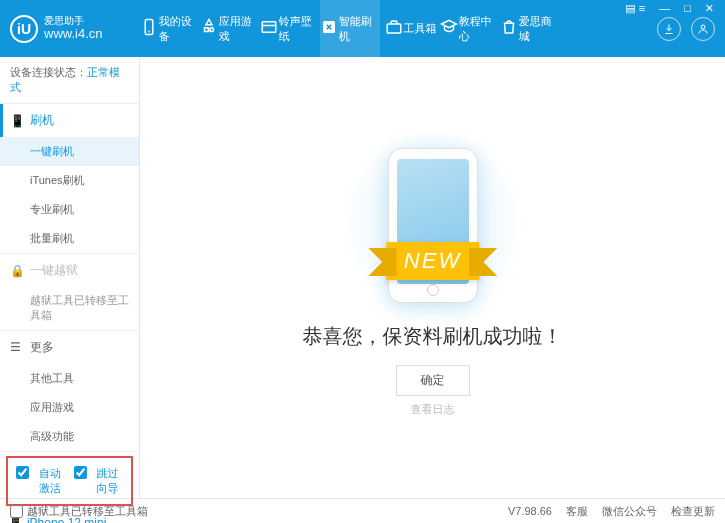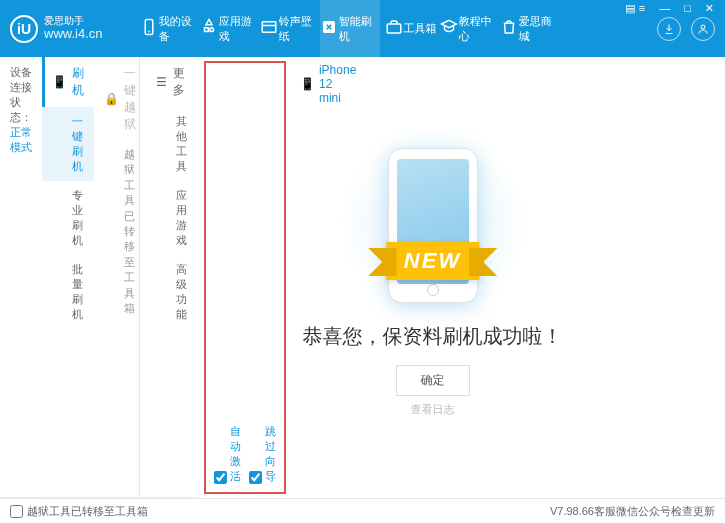--- a/index.html
+++ b/index.html
@@ -11,52 +11,52 @@
 .logo-url{font-size:13px;opacity:0.9}
 .nav{display:flex;flex:1}
 .nav-item{width:60px;height:57px;display:flex;flex-direction:row;align-items:center;justify-content:center;cursor:pointer;font-size:11px}
 .nav-item.active{background:rgba(255,255,255,0.15)}
 .nav-icon{width:20px;height:20px;margin-bottom:3px;display:flex;align-items:center;justify-content:center}
 .header-right{display:flex;align-items:center;gap:10px}
 .circ-btn{width:24px;height:24px;border:1.5px solid rgba(255,255,255,0.7);border-radius:50%;display:flex;align-items:center;justify-content:center;cursor:pointer;color:#fff}
 .win-controls{position:absolute;top:2px;right:8px;display:flex;gap:8px;color:#fff;font-size:11px}
 .win-btn{cursor:pointer;padding:0 3px}
 .body{display:flex;height:441px}
-.sidebar{width:140px;border-right:1px solid #e5e5e5;display:flex;flex-direction:row}
+.sidebar{width:140px;border-right:1px solid #e5e5e5;display:flex;flex-direction:column}
 .status-bar{padding:8px 10px;font-size:11px;color:#666;border-bottom:1px solid #eee}
 .status-mode{color:#1296db}
 .side-section{border-bottom:1px solid #f0f0f0}
 .side-header{padding:8px 10px;display:flex;align-items:center;color:#666;font-size:12px;cursor:pointer}
 .side-header.blue{color:#1296db;border-left:3px solid #1296db;padding-left:7px}
 .side-header .icon{margin-right:6px;width:14px;display:inline-block}
 .side-items{}
 .side-item{padding:7px 10px 7px 30px;font-size:11px;color:#666;cursor:pointer}
 .side-item.active{background:#e8f4fc;color:#1296db}
 .side-note{padding:6px 10px 6px 30px;font-size:11px;color:#999;line-height:1.4}
 .checkbox-row{padding:8px;display:flex;gap:8px;border:2px solid #d9534f;margin:4px 6px;font-size:11px;color:#1296db}
-.checkbox-row label{display:flex;align-items:flex-end;gap:3px;cursor:pointer}
+.checkbox-row label{display:flex;align-items:flex-start;gap:10px;cursor:pointer}
 .checkbox-row input{accent-color:#1296db}
 .device-area{padding:6px 8px;flex:1}
 .device-name{color:#1296db;font-size:12px;display:flex;align-items:center;gap:4px}
 .main{flex:1;display:flex;flex-direction:column;align-items:center;justify-content:center;position:relative}
 .illustration{position:relative;width:210px;height:170px;margin-bottom:15px}
 .phone{position:absolute;left:50%;top:10px;transform:translateX(-50%);width:90px;height:155px;background:#fff;border-radius:14px;box-shadow:0 4px 20px rgba(18,150,219,0.25);border:1px solid #e0e0e0}
 .phone::before{content:"";position:absolute;top:10px;left:8px;right:8px;bottom:18px;background:linear-gradient(160deg,#b8e0f5,#7fc5e8);border-radius:4px}
 .phone::after{content:"";position:absolute;bottom:6px;left:50%;transform:translateX(-50%);width:10px;height:10px;border:1px solid #ccc;border-radius:50%}
 .halo{position:absolute;left:50%;top:50%;transform:translate(-50%,-50%);width:190px;height:190px;border-radius:50%;background:radial-gradient(circle,rgba(18,150,219,0.12) 0%,rgba(18,150,219,0.04) 50%,transparent 70%)}
-.ribbon{position:absolute;bottom:28px;left:50%;transform:translateX(-50%);background:#ffc107;padding:6px 18px;font-weight:bold;font-style:italic;color:#fff;font-size:22px;letter-spacing:2px;box-shadow:0 2px 6px rgba(0,0,0,0.15)}
+.ribbon{position:absolute;bottom:28px;left:50%;transform:translateX(-50%);background:#ffc107;padding:6px 18px;font-weight:normal;font-style:italic;color:#fff;font-size:22px;letter-spacing:2px;box-shadow:0 2px 6px rgba(0,0,0,0.15)}
 .ribbon::before,.ribbon::after{content:"";position:absolute;top:6px;width:0;height:0;border:14px solid #e6ac00}
 .ribbon::before{left:-18px;border-left-color:transparent}
 .ribbon::after{right:-18px;border-right-color:transparent}
 .success-text{font-size:20px;color:#333;margin-bottom:15px}
 .ok-btn{border:1px solid #ddd;background:#fff;padding:6px 24px;font-size:12px;cursor:pointer;color:#555;margin-bottom:6px}
 .log-link{font-size:11px;color:#bbb;cursor:pointer}
 .footer{height:25px;border-top:1px solid #e5e5e5;display:flex;align-items:center;padding:0 10px;font-size:11px;color:#666}
 .footer-left{display:flex;align-items:center;gap:5px}
-.footer-right{margin-left:auto;display:flex;gap:0;align-items:center}
+.footer-right{margin-left:auto;display:flex;gap:14px;align-items:center}
 .footer-item{cursor:pointer}
 svg{display:block}
 </style>
 </head>
 <body>
 
 <div class="win-controls">
   <span class="win-btn">▤ ≡</span>
   <span class="win-btn">—</span>
   <span class="win-btn">□</span>
@@ -155,20 +155,21 @@
     <div class="status-bar">
       <span>设备连接状态：</span><span class="status-mode">正常模式</span>
     </div>
     <div class="side-section">
       <div class="side-header blue">
           <span class="icon">📱</span>
           <span>刷机</span>
         </div>
       <div class="side-items">
         <div class="side-item active">一键刷机</div>
+        <div class="side-item">iTunes刷机</div>
         <div class="side-item">专业刷机</div>
         <div class="side-item">批量刷机</div>
       </div>
     </div>
     <div class="side-section">
       <div class="side-header" style="color:#bbb">
           <span class="icon">🔒</span>
           <span>一键越狱</span>
         </div>
       <div class="side-note">越狱工具已转移至工具箱</div>

